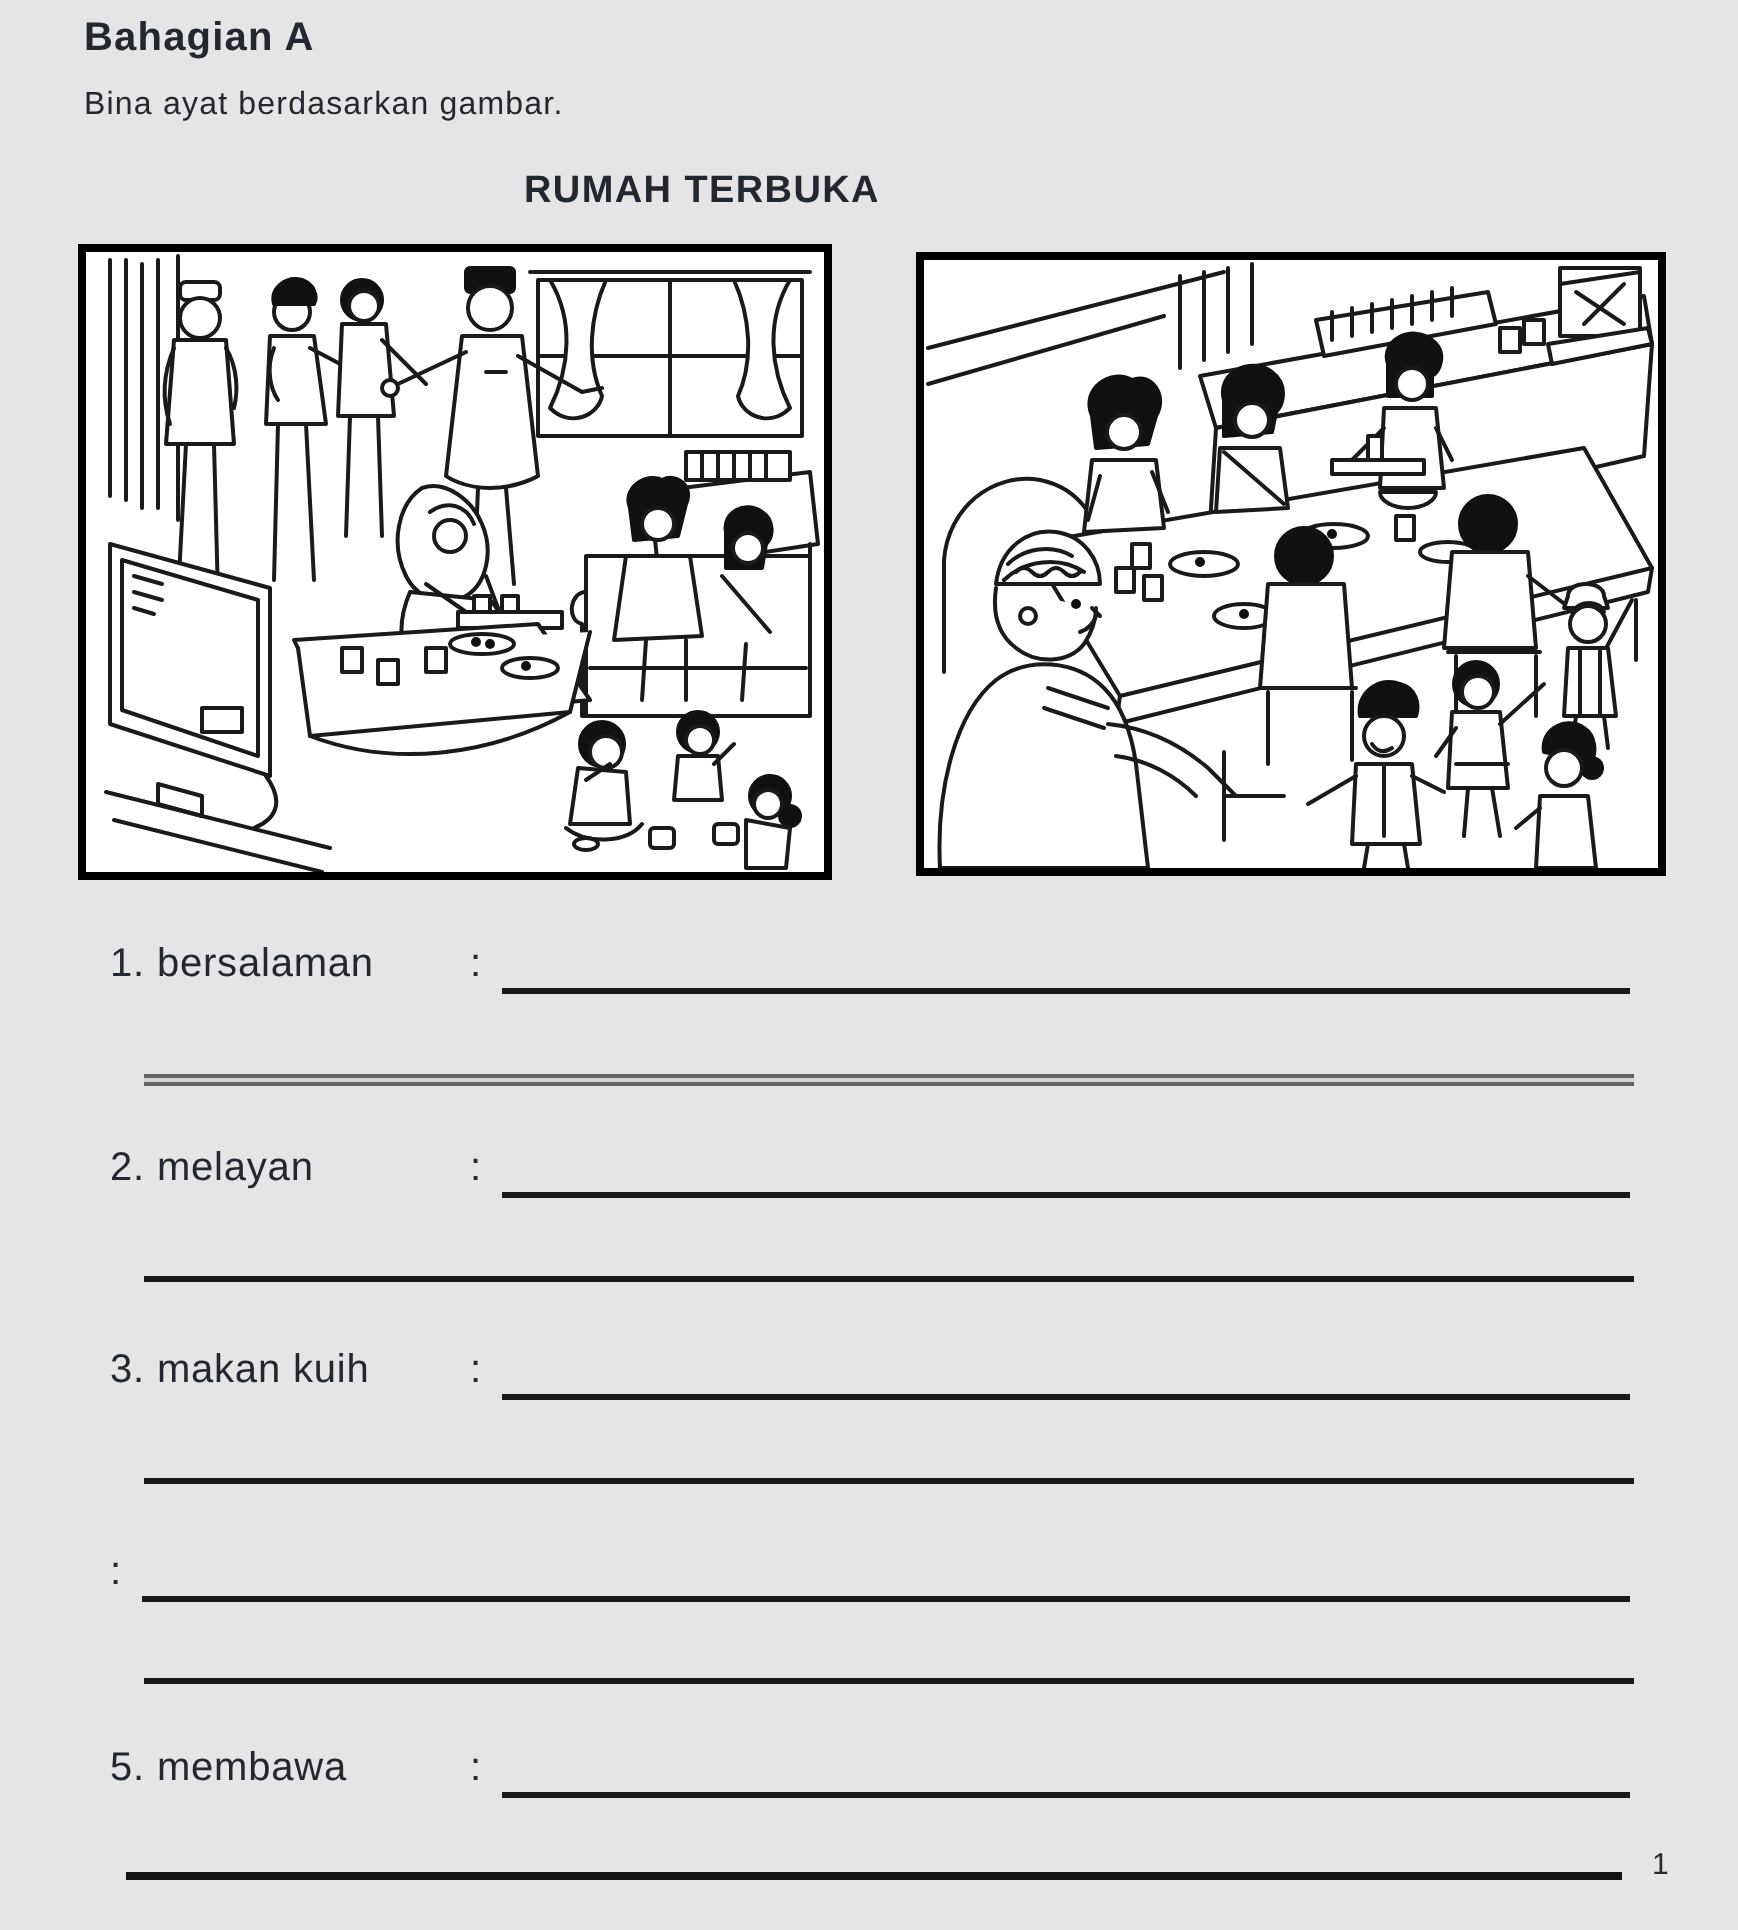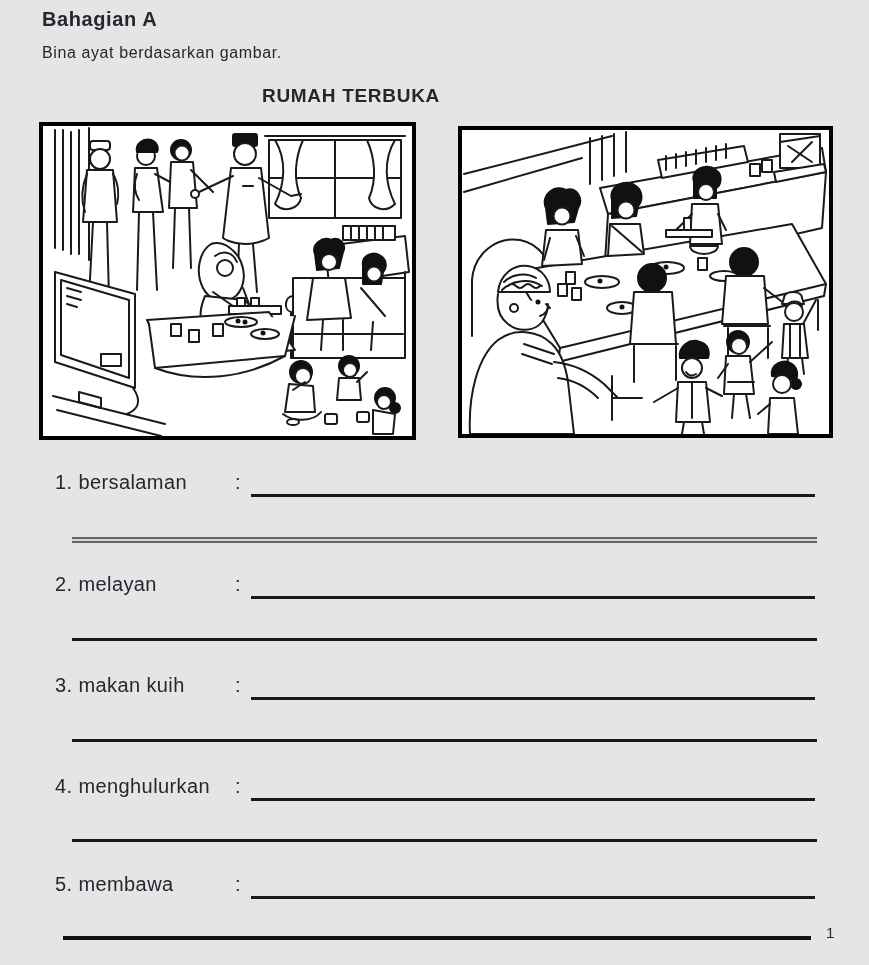--- a/index.html
+++ b/index.html
@@ -277,21 +277,20 @@
   <div class="cont-line" style="top:638px"></div>
 
   <div class="q-row" style="top:674px">
     <span class="q-numlabel"><span>3.</span> <span>makan kuih</span></span>
     <span class="q-colon">:</span>
     <span class="q-line"></span>
   </div>
   <div class="cont-line" style="top:739px"></div>
 
   <div class="q-row" style="top:775px">
-    <span class="q-numlabel"><span>4.</span> <span>menghulurkan</span></span>
     <span class="q-colon">:</span>
     <span class="q-line"></span>
   </div>
   <div class="cont-line" style="top:839px"></div>
 
   <div class="q-row" style="top:873px">
     <span class="q-numlabel"><span>5.</span> <span>membawa</span></span>
     <span class="q-colon">:</span>
     <span class="q-line"></span>
   </div>

